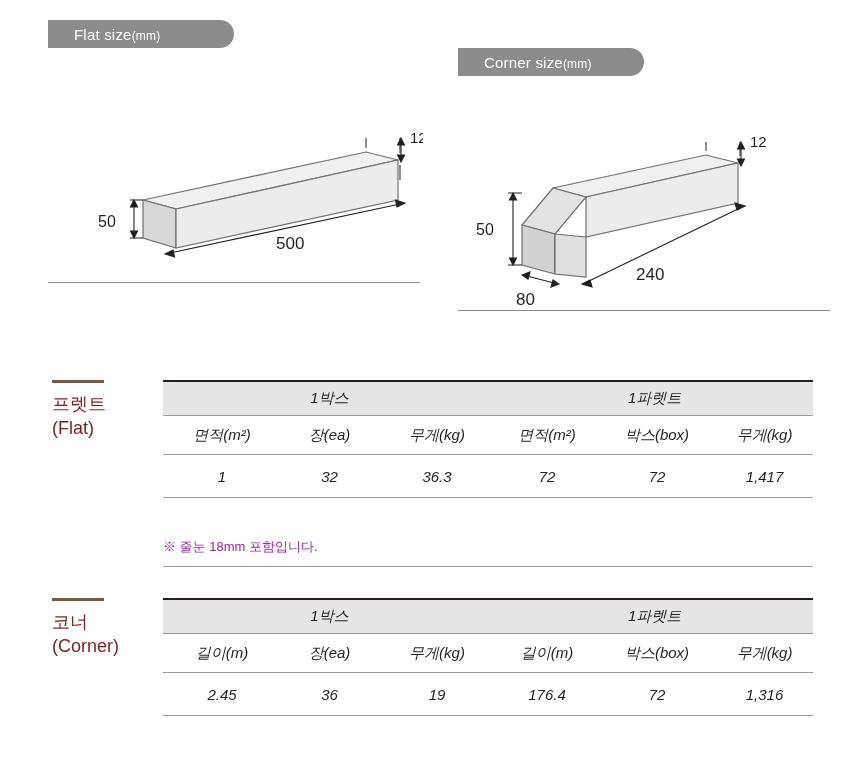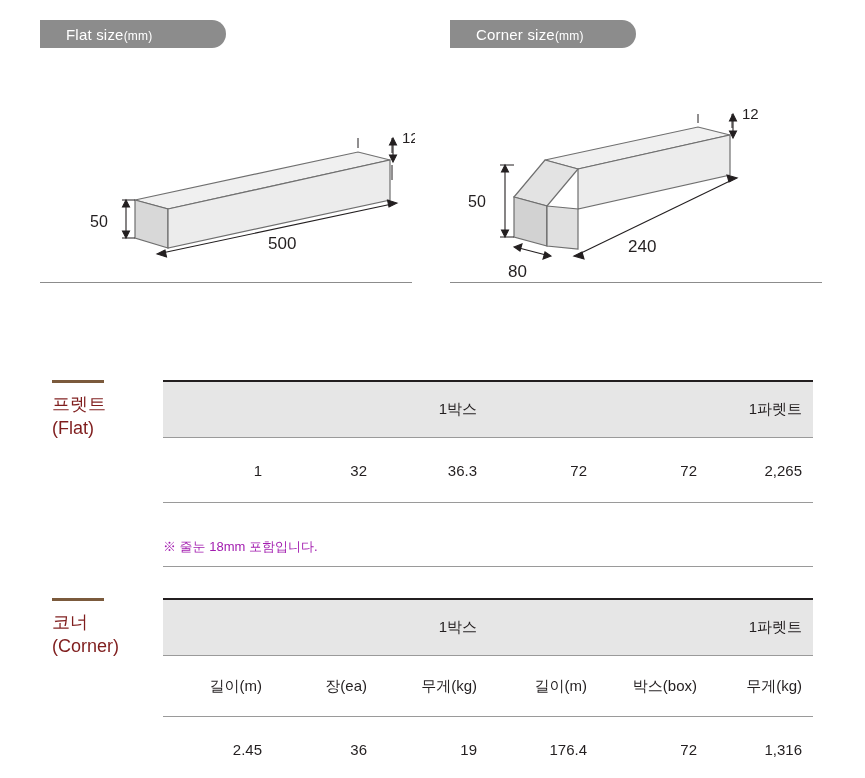--- a/index.html
+++ b/index.html
@@ -13,32 +13,32 @@
     font-family: "Liberation Sans", sans-serif;
     color: #231f20;
     position: relative;
     overflow: hidden;
   }
 
   
   .diagram-area {
     position: absolute;
     top: 0;
-    left: 0;
+    left: 8px;
     width: 746px;
     height: 300px;
   }
   .panel {
     position: absolute;
     top: 20px;
     width: 375px;
     height: 265px;
   }
   .panel.flat { left: 40px; }
-  .panel.corner { left: 450px; }
+  .panel.corner { left: 450px; margin-top: 28px; }
 
   .panel-tab {
     position: relative;
     width: 186px;
     height: 28px;
     background: #8c8c8c;
     border-radius: 0 14px 14px 0;
     display: flex;
     align-items: center;
     padding-left: 26px;
@@ -104,25 +104,26 @@
     left: 163px;
     top: 10px;
     width: 650px;
   }
   table.data {
     border-collapse: collapse;
     width: 650px;
     table-layout: fixed;
   }
   table.data th, table.data td {
-    text-align: right;
+    text-align: center;
     font-weight: normal;
     font-size: 15px;
     color: #231f20;
-    padding: 11px;
+    padding: 0;
+    font-style: italic;
   }
   tr.band td {
     background: #e6e6e6;
     height: 33px;
     vertical-align: middle;
     padding-left: 8px;
   }
   tr.band {
     border-top: 2px solid #231f20;
   }
@@ -284,27 +285,35 @@
             <col class="col-c">
           <col class="col-d">
             <col class="col-e">
             <col class="col-f">
         </colgroup>
         <tbody>
           <tr class="band">
             <td colspan="3">1박스</td>
             <td colspan="3">1파렛트</td>
           </tr>
+          <tr class="head">
+            <td>면적(m²)</td>
+            <td>장(ea)</td>
+            <td>무게(kg)</td>
+            <td>면적(m²)</td>
+            <td>박스(box)</td>
+            <td>무게(kg)</td>
+          </tr>
           <tr class="vals">
             <td>1</td>
             <td>32</td>
             <td>36.3</td>
             <td>72</td>
             <td>72</td>
-            <td>2,265</td>
+            <td>1,417</td>
           </tr>
         </tbody>
       </table>
     </div>
 
     <div class="note" style="top:168px;">※ 줄눈 18mm 포함입니다.</div>
     <div class="note-rule" style="top:196px;"></div>
   </div>
 
   <div class="table-block" style="height:160px; margin-top:28px;">

